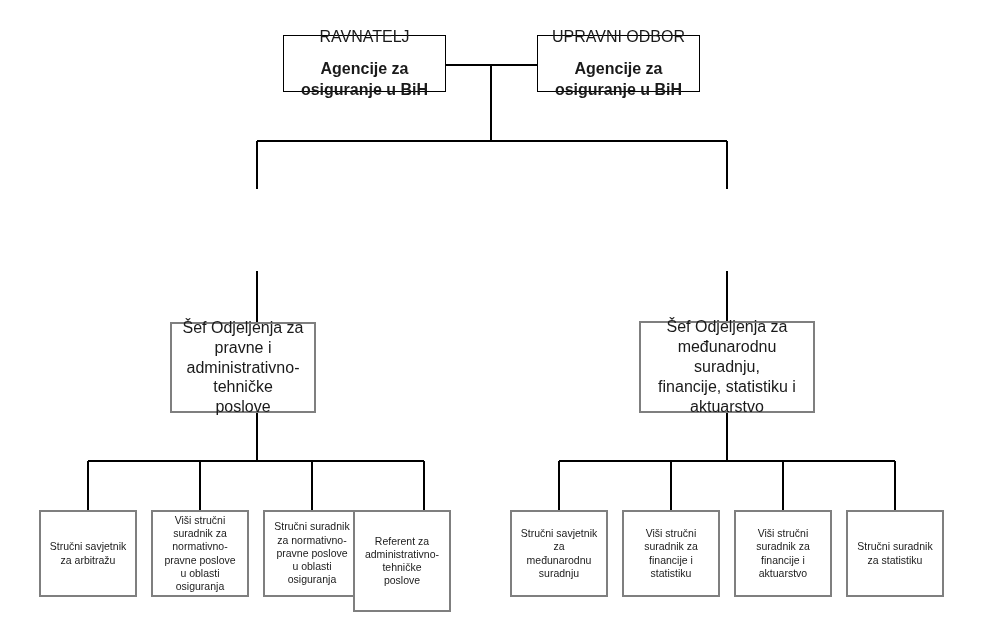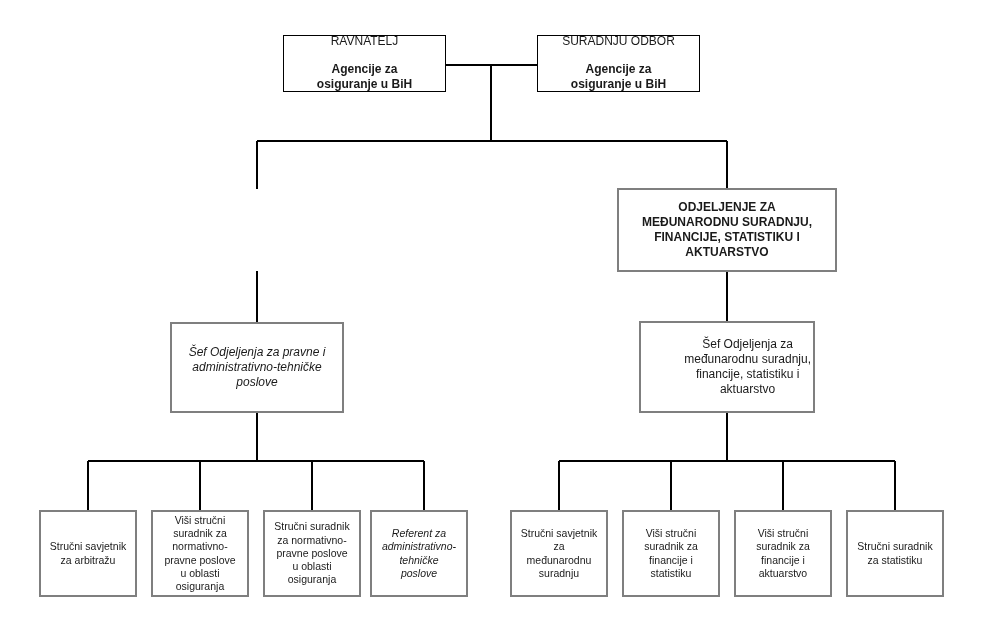--- a/index.html
+++ b/index.html
@@ -26,40 +26,40 @@
     position: absolute;
     box-sizing: border-box;
     display: flex;
     flex-direction: column;
     align-items: center;
     justify-content: center;
     text-align: center;
     white-space: pre-line;
     background: #ffffff;
     border: 2px solid #7f7f7f;
-    font-size: 12px;
+    font-size: 16px;
     line-height: 1.24;
     padding: 2px;
   }
   .root { border: 1px solid #000000; line-height: 1.28; }
   .root .subtitle { font-weight: bold; margin-top: 12px; }
   .dept { font-weight: bold; }
   .staff { font-size: 10.5px; line-height: 1.26; }
 
   
   .n-root-l  { left: 283px; top: 35px;  width: 163px; height: 57px; }
   .n-root-r  { left: 537px; top: 35px;  width: 163px; height: 57px; }
   .n-dept-l  { left: 146px; top: 188px; width: 221px; height: 84px; }
   .n-dept-r  { left: 617px; top: 188px; width: 220px; height: 84px; }
-  .n-chief-l { left: 170px; top: 322px; width: 174px; height: 91px; font-style: italic; }
+  .n-chief-l { left: 170px; top: 322px; width: 146px; height: 91px; }
   .n-chief-r { left: 639px; top: 321px; width: 176px; height: 92px; align-items: flex-end; }
   .n-staff-1 { left: 39px;  top: 510px; width: 98px;  height: 87px; }
   .n-staff-2 { left: 151px; top: 510px; width: 98px;  height: 87px; }
   .n-staff-3 { left: 263px; top: 510px; width: 98px;  height: 87px; }
-  .n-staff-4 { left: 370px; top: 510px; width: 98px;  height: 87px; font-style: italic; }
+  .n-staff-4 { left: 353px; top: 510px; width: 98px;  height: 102px; }
   .n-staff-5 { left: 510px; top: 510px; width: 98px;  height: 87px; }
   .n-staff-6 { left: 622px; top: 510px; width: 98px;  height: 87px; }
   .n-staff-7 { left: 734px; top: 510px; width: 98px;  height: 87px; }
   .n-staff-8 { left: 846px; top: 510px; width: 98px;  height: 87px; }
 </style>
 </head>
 <body>
 
 <div class="canvas">
 
@@ -89,31 +89,25 @@
     <line x1="783" y1="461" x2="783" y2="511"></line>
     <line x1="895" y1="461" x2="895" y2="511"></line>
   </svg>
 
   <div class="node root n-root-l">
     <span class="title">RAVNATELJ</span>
     <span class="subtitle">Agencije za
 osiguranje u BiH</span>
   </div>
   <div class="node root n-root-r">
-    <span class="title">SURADNJU ODBOR</span>
+    <span class="title">UPRAVNI ODBOR</span>
     <span class="subtitle">Agencije za
 osiguranje u BiH</span>
   </div>
 
-  <div class="node dept n-dept-r">
-    <span>ODJELJENJE ZA
-MEĐUNARODNU SURADNJU,
-FINANCIJE, STATISTIKU I
-AKTUARSTVO</span>
-  </div>
 
   <div class="node chief n-chief-l">
     <span>Šef Odjeljenja za pravne i
 administrativno-tehničke
 poslove</span>
   </div>
   <div class="node chief n-chief-r">
     <span>Šef Odjeljenja za
 međunarodnu suradnju,
 financije, statistiku i

